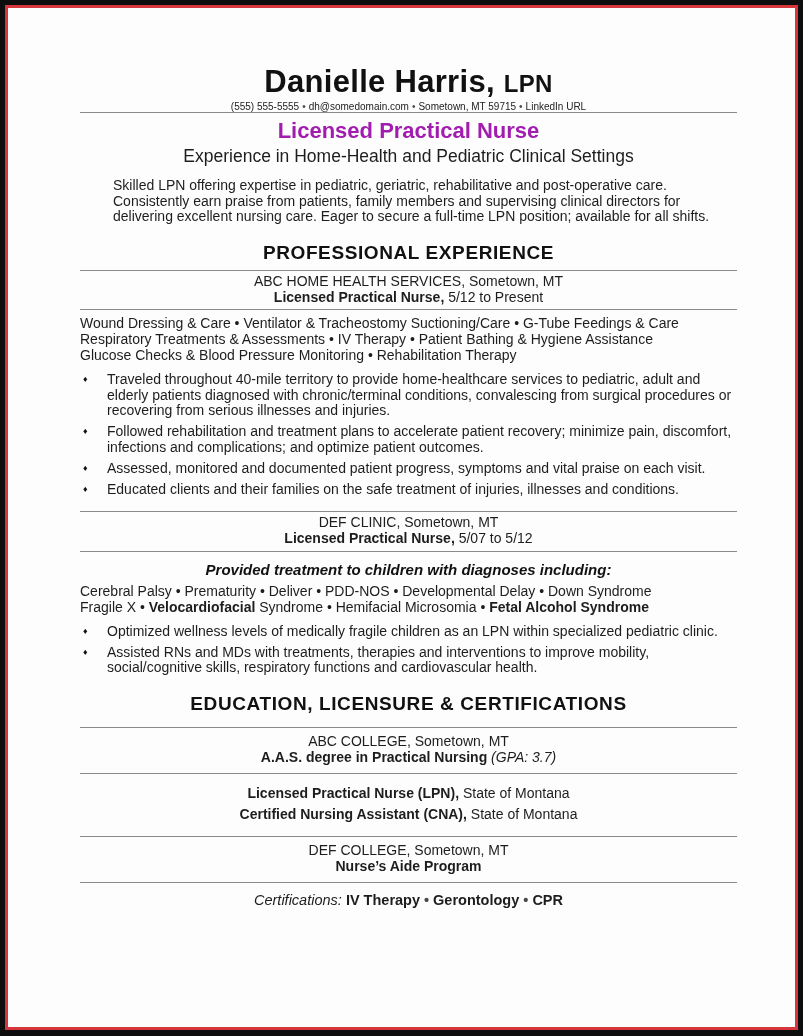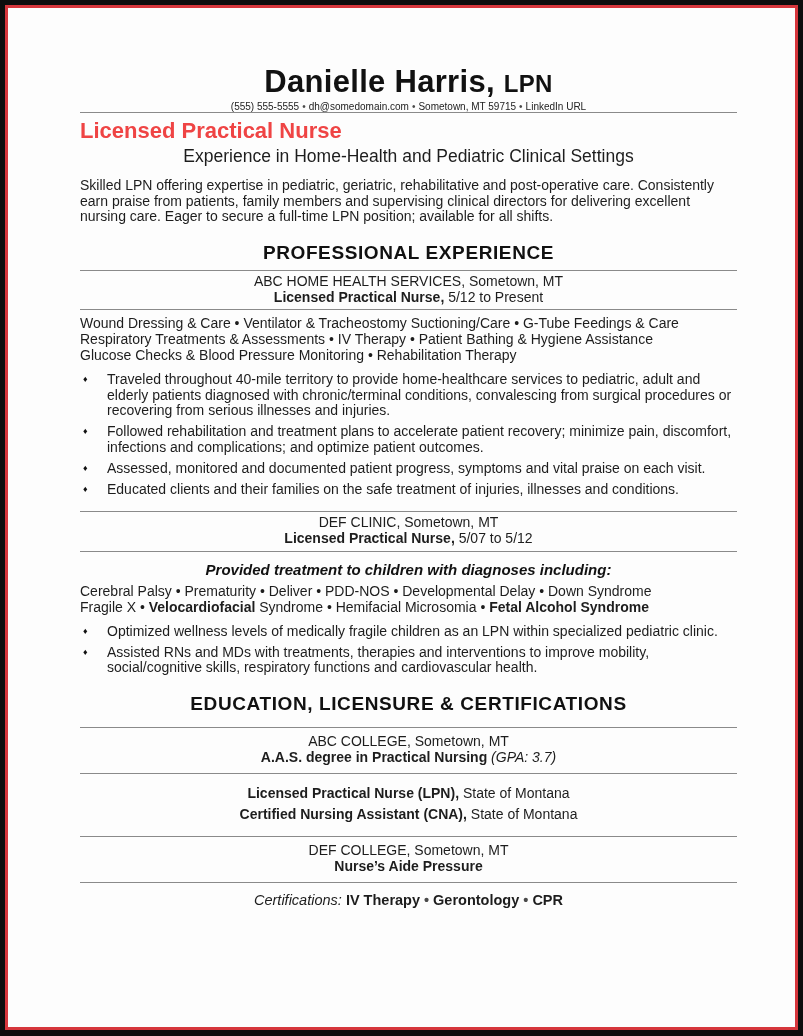--- a/index.html
+++ b/index.html
@@ -39,35 +39,37 @@
   }
   .contact .sep { color: #4a4a4a; padding: 0 3px; }
   hr.rule {
     border: none;
     border-top: 1.5px solid #8a8a8a;
     margin: 0;
   }
   .rule-contact { margin-top: 6px; }
   .doc-title {
     margin-top: 5px;
+    text-align: center;
     font-size: 22px;
     font-weight: bold;
-    color: #ef4444;
+    color: #a21caf;
   }
   .doc-subtitle {
     margin-top: 2px;
     text-align: center;
     font-size: 17.5px;
     color: #1d1d1d;
   }
   .summary {
     margin-top: 11px;
     font-size: 14px;
     line-height: 15.6px;
     text-align: left;
+    margin-left: 33px;
   }
 
   
   h2.section-heading {
     margin-top: 17px;
     text-align: center;
     font-size: 19px;
     font-weight: bold;
     letter-spacing: 0.6px;
     color: #111;
@@ -221,19 +223,19 @@
       <div class="line2"><span class="b">A.A.S. degree in Practical Nursing</span><span class="i"> (GPA: 3.7)</span></div>
     </div>
 
     <div class="edu-block licenses">
       <div class="lic-line"><span class="b">Licensed Practical Nurse (LPN),</span><span> State of Montana</span></div>
       <div class="lic-line"><span class="b">Certified Nursing Assistant (CNA),</span><span> State of Montana</span></div>
     </div>
 
     <div class="edu-block">
       <div>DEF COLLEGE, Sometown, MT</div>
-      <div class="line2 b">Nurse’s Aide Pressure</div>
+      <div class="line2 b">Nurse’s Aide Program</div>
     </div>
 
     <div class="certs-line"><span class="i">Certifications:</span><span> </span><span class="b">IV Therapy</span><span class="sep">•</span><span class="b">Gerontology</span><span class="sep">•</span><span class="b">CPR</span></div>
 
   </div>
 </div>
 
 </body></html>

